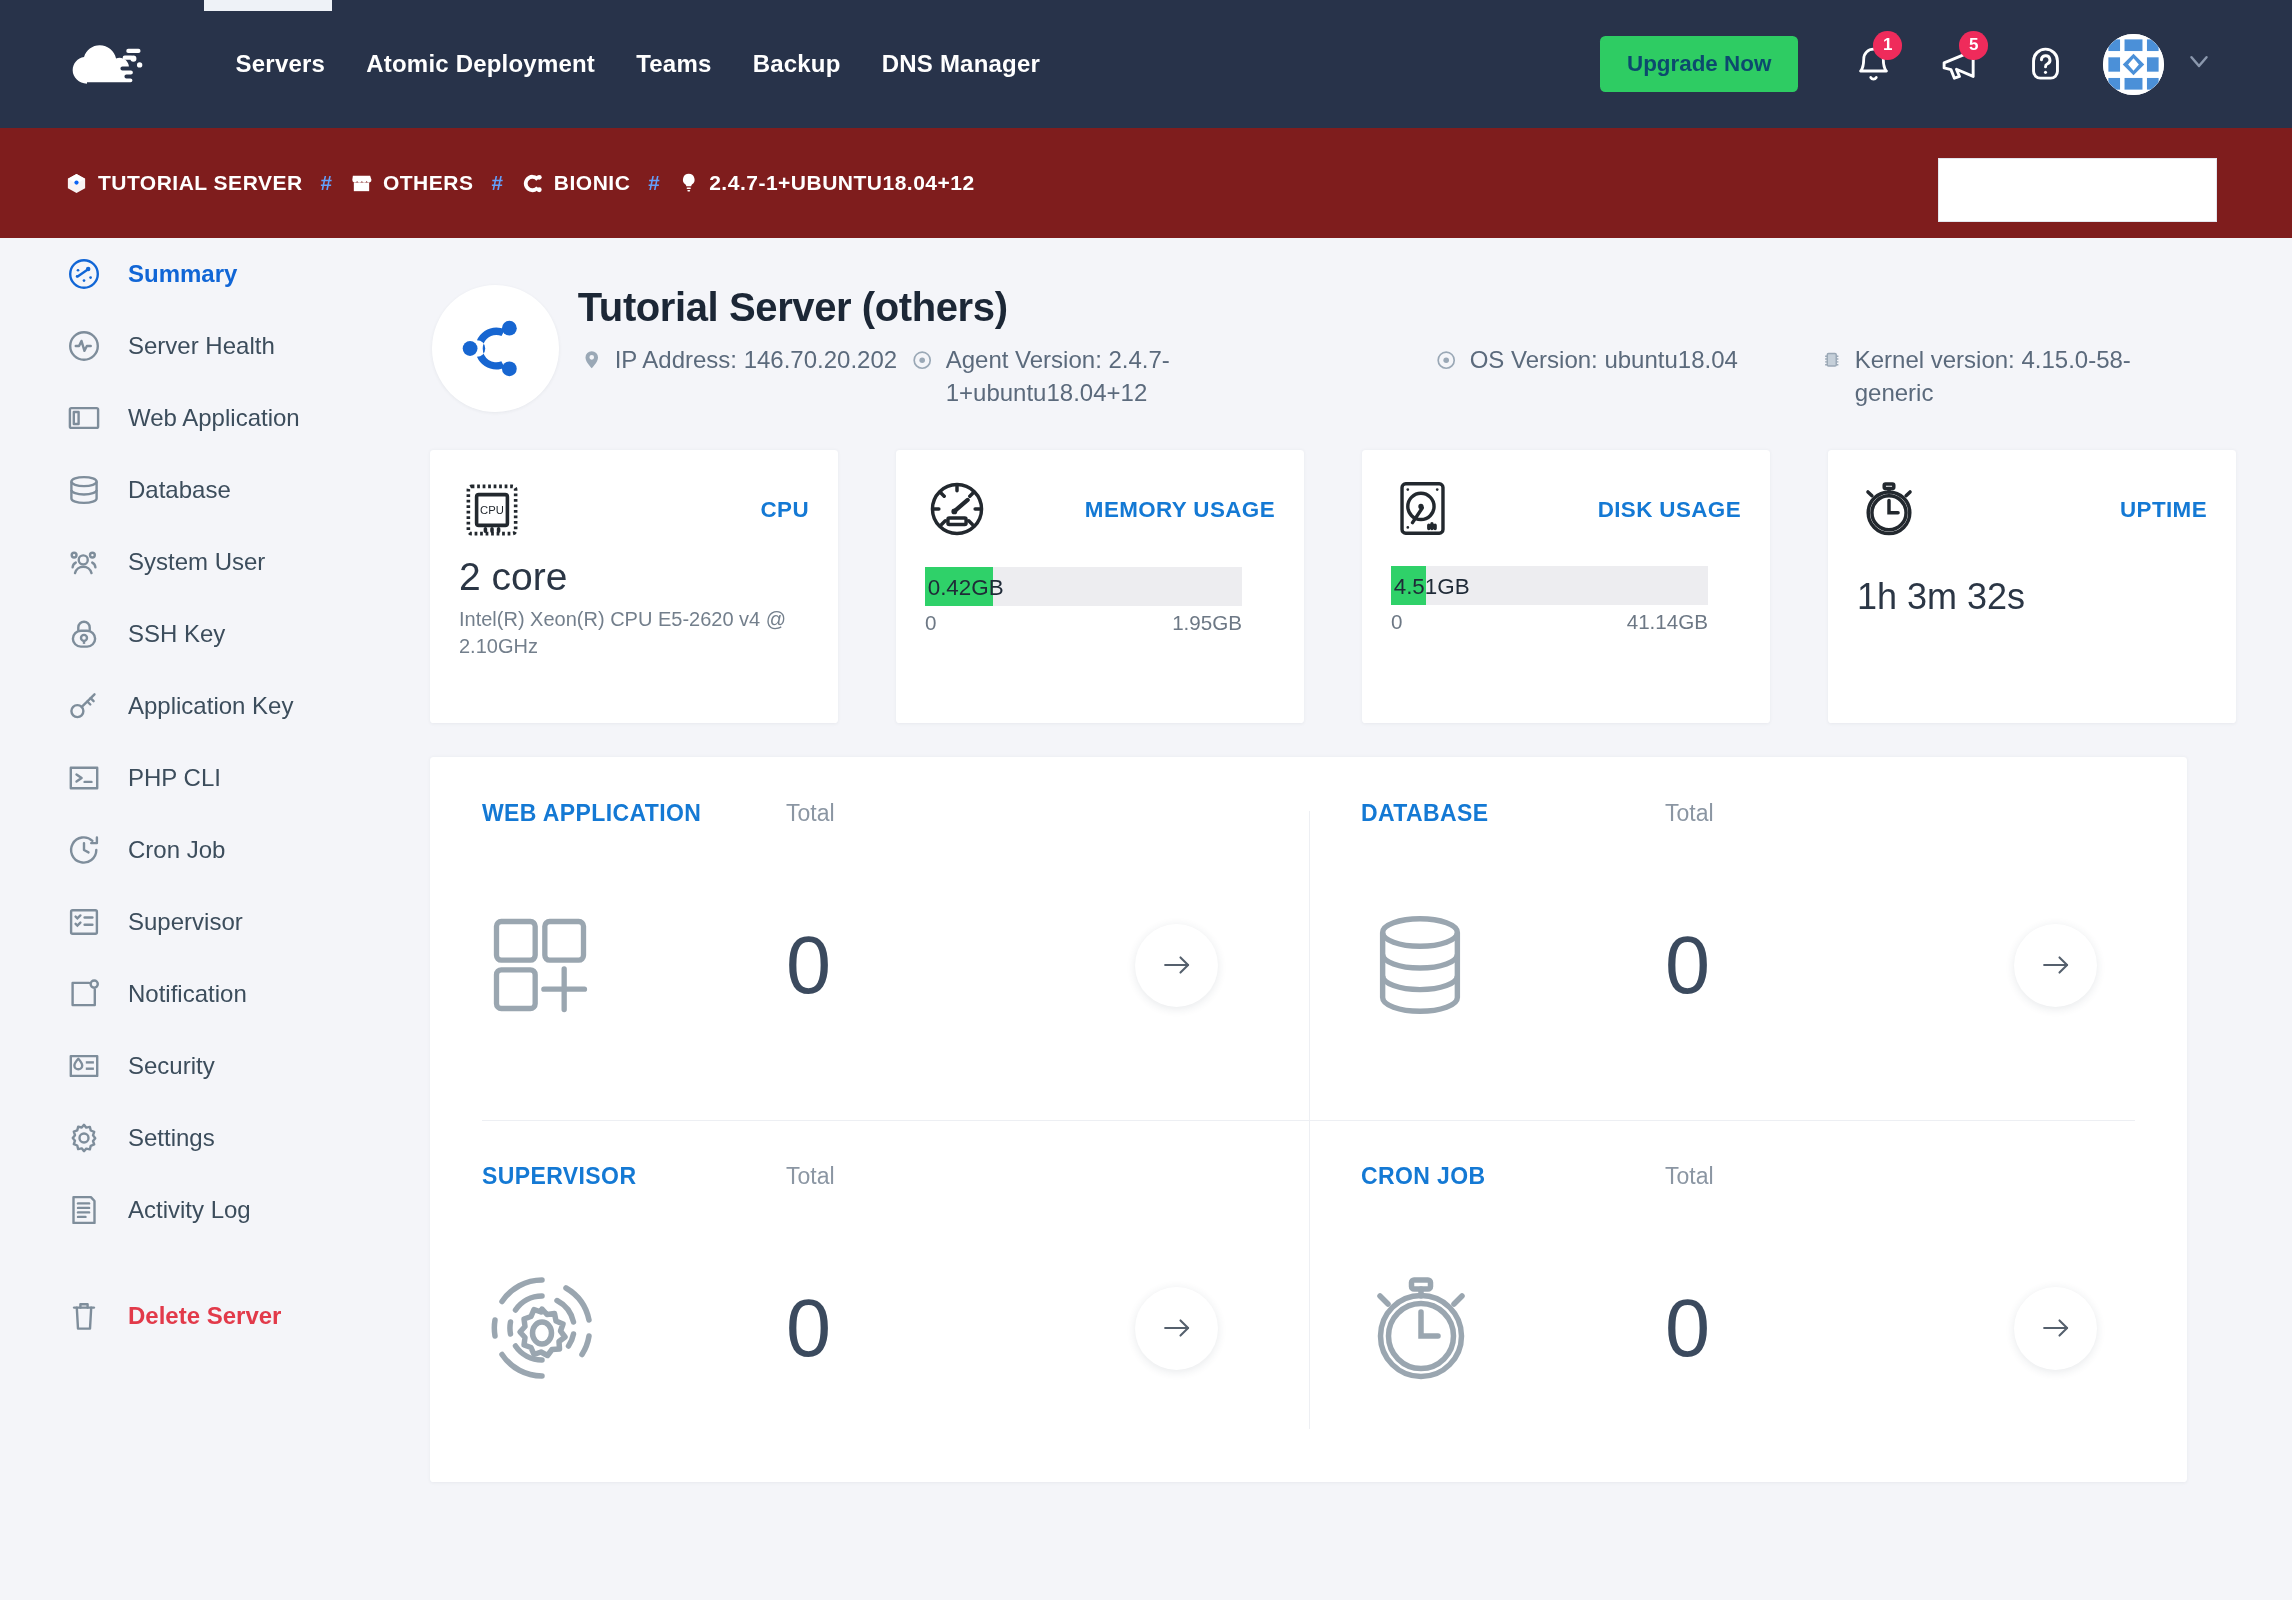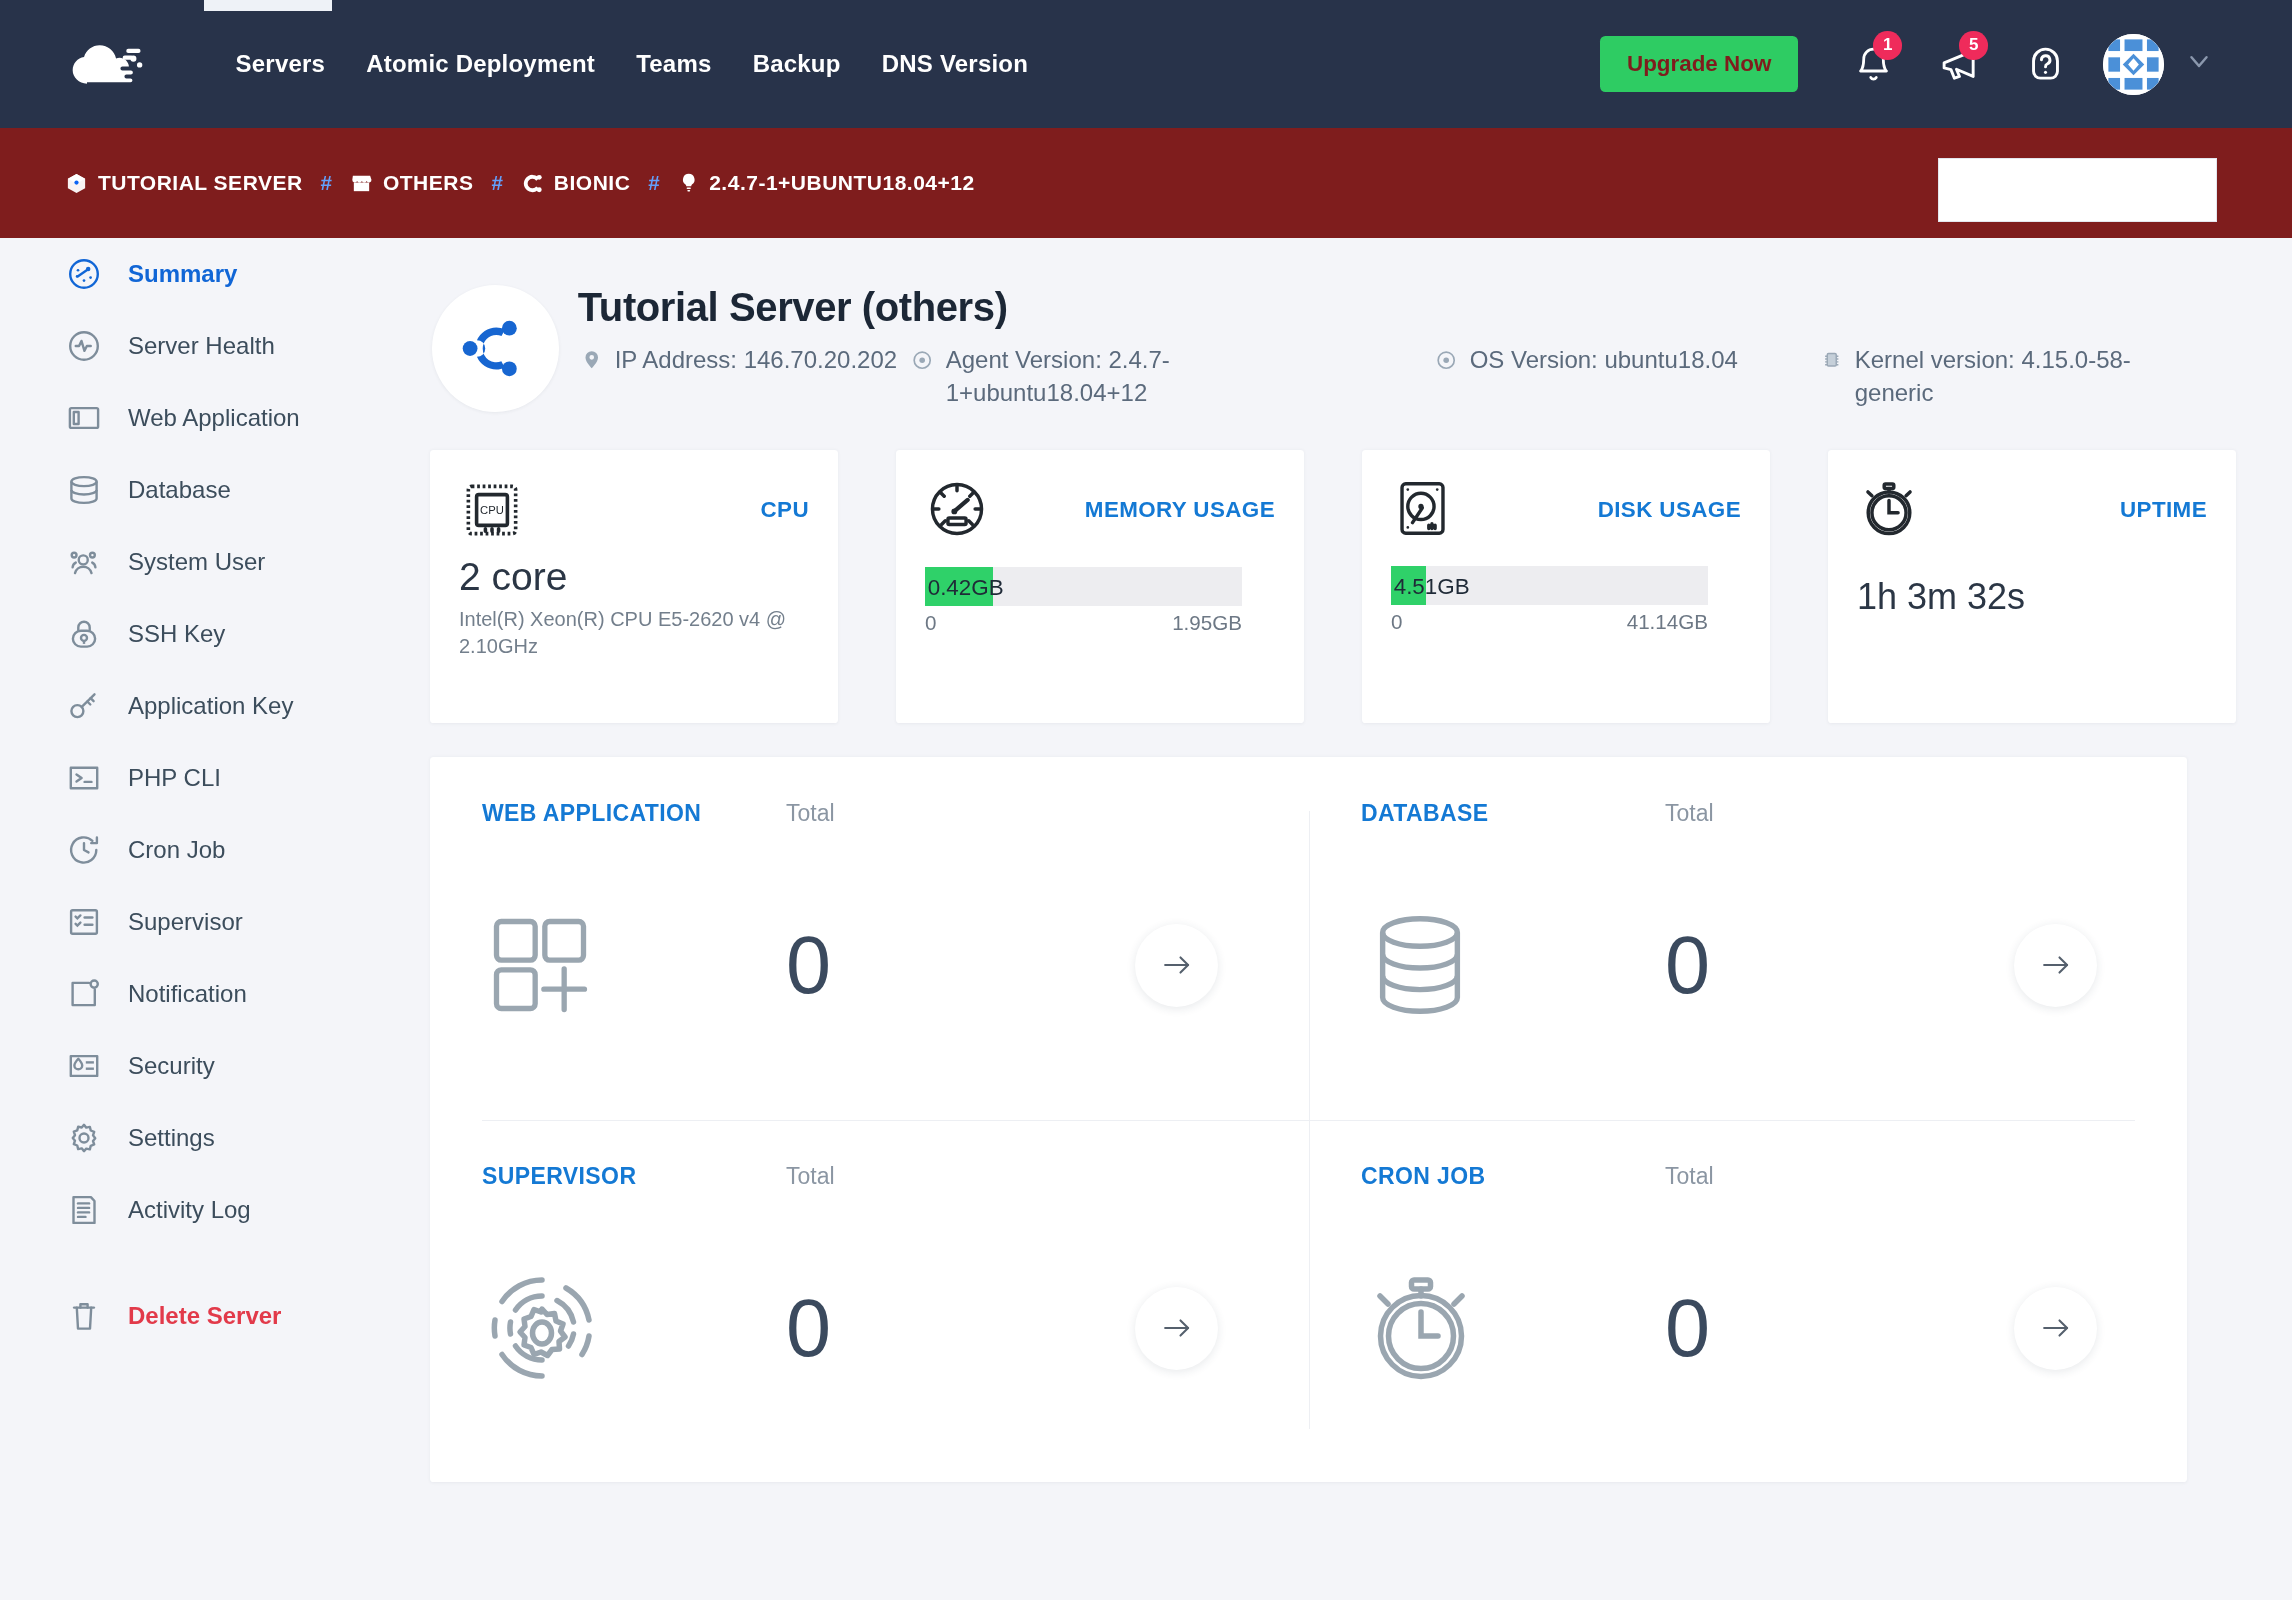--- a/index.html
+++ b/index.html
@@ -24,21 +24,21 @@
   .nav-links { position: absolute; left: 215px; top: 0; height: 128px; display: flex; align-items: center; gap: 0px; }
   .nav-link {
     color: #ffffff; font-size: 24px; font-weight: 600; letter-spacing: 0.2px;
     padding: 0 20.6px; cursor: pointer; white-space: nowrap;
   }
   .nav-right {
     position: absolute; right: 79px; top: 0; height: 128px;
     display: flex; align-items: center; gap: 0px;
   }
   .upgrade-btn {
-    background: #2ecc63; color: #7f1d1d; font-size: 22.4px; font-weight: 700;
+    background: #2ecc63; color: #0c4a6e; font-size: 22.4px; font-weight: 700;
     border: none; border-radius: 5.4px; padding: 15px 27px; cursor: pointer;
     margin-right: 47px; white-space: nowrap; font-family: "Liberation Sans", sans-serif;
   }
   .icon-btn { position: relative; width: 56px; height: 56px; display:flex; align-items:center; justify-content:center; margin-right: 30px; cursor: pointer; }
   .badge {
     position: absolute; top: -5.4px; right: -0.9px; min-width: 29px; height: 29px;
     background: #ef2b5b; color: #fff; border-radius: 14.3px; font-size: 17px;
     font-weight: 700; display: flex; align-items: center; justify-content: center; padding: 0 5.4px;
   }
   .avatar {
@@ -147,21 +147,21 @@
         <rect fill="#ffffff" x="64" y="11" width="16" height="4.6" rx="2.3"></rect>
         <circle fill="#ffffff" cx="79" cy="29" r="3"></circle>
       </svg>
     </div>
 
     <div class="nav-links">
       <div class="nav-link">Servers</div>
       <div class="nav-link">Atomic Deployment</div>
       <div class="nav-link">Teams</div>
       <div class="nav-link">Backup</div>
-      <div class="nav-link">DNS Version</div>
+      <div class="nav-link">DNS Manager</div>
     </div>
 
     <div class="nav-right">
       <button class="upgrade-btn">Upgrade Now</button>
 
       <div class="icon-btn">
         <svg viewBox="0 0 24 24" width="39" height="39" fill="none" stroke="#ffffff" stroke-width="1.7" stroke-linecap="round" stroke-linejoin="round">
           <path d="M18 8.5a6 6 0 1 0-12 0c0 6-2 7.5-2 7.5h16s-2-1.5-2-7.5z"></path>
           <path d="M10.3 20a2 2 0 0 0 3.4 0"></path>
         </svg>

